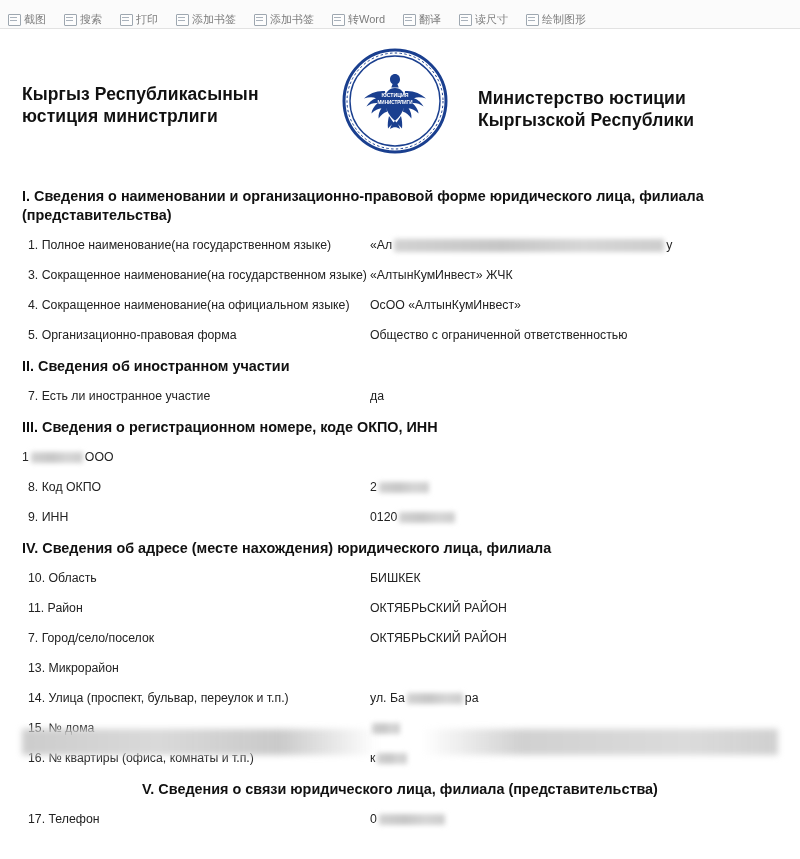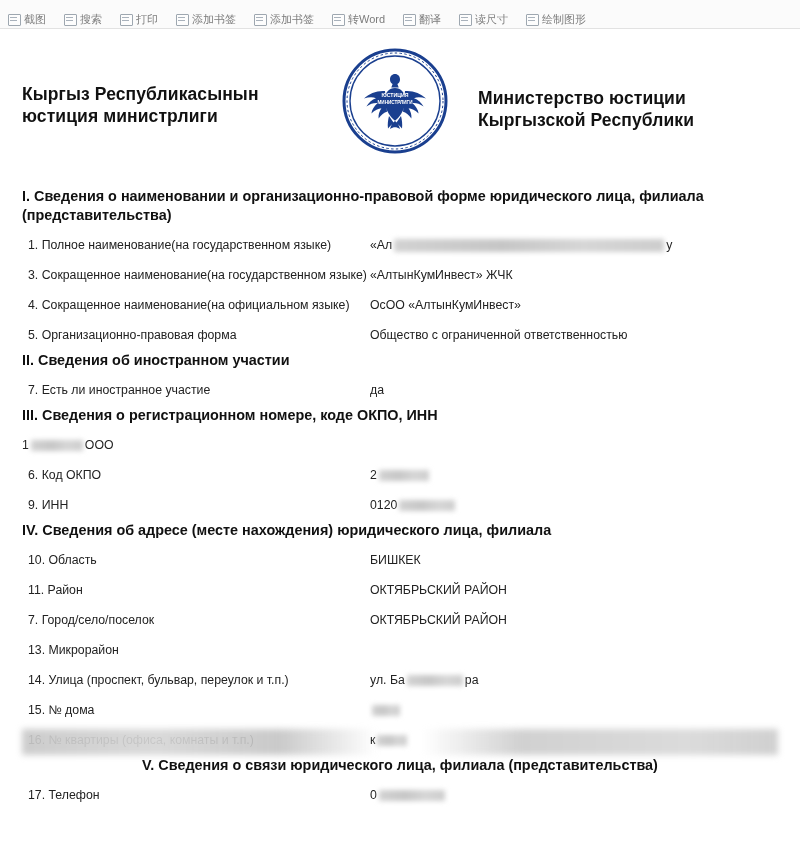--- a/index.html
+++ b/index.html
@@ -87,21 +87,21 @@
     flex: 0 0 auto;
   }
   .emblem svg { display: block; }
 
   
   .section-title {
     font-size: 14.4px;
     font-weight: bold;
     color: #111;
     line-height: 1.32;
-    margin-top: 3px;
+    margin-top: 9px;
     margin-bottom: 3px;
   }
   .section-title.first { margin-top: 26px; }
 
   .row {
     display: flex;
     align-items: center;
     min-height: 23px;
     padding: 6px 0 1px 0;
     font-size: 12.3px;
@@ -271,21 +271,21 @@
 
   <div class="section-title">III. Сведения о регистрационном номере, коде ОКПО, ИНН</div>
 
   <div class="row">
     <div class="row-value">
       <span>1</span><span class="redact" style="width:52px"></span><span>ООО</span>
     </div>
   </div>
 
   <div class="row">
-    <div class="row-label">6. Код ОКПО</div>
+    <div class="row-label">8. Код ОКПО</div>
     <div class="row-value">
       <span>2</span><span class="redact" style="width:50px"></span><span></span>
     </div>
   </div>
 
   <div class="row">
     <div class="row-label">9. ИНН</div>
     <div class="row-value">
       <span>0120</span><span class="redact" style="width:56px"></span><span></span>
     </div>

